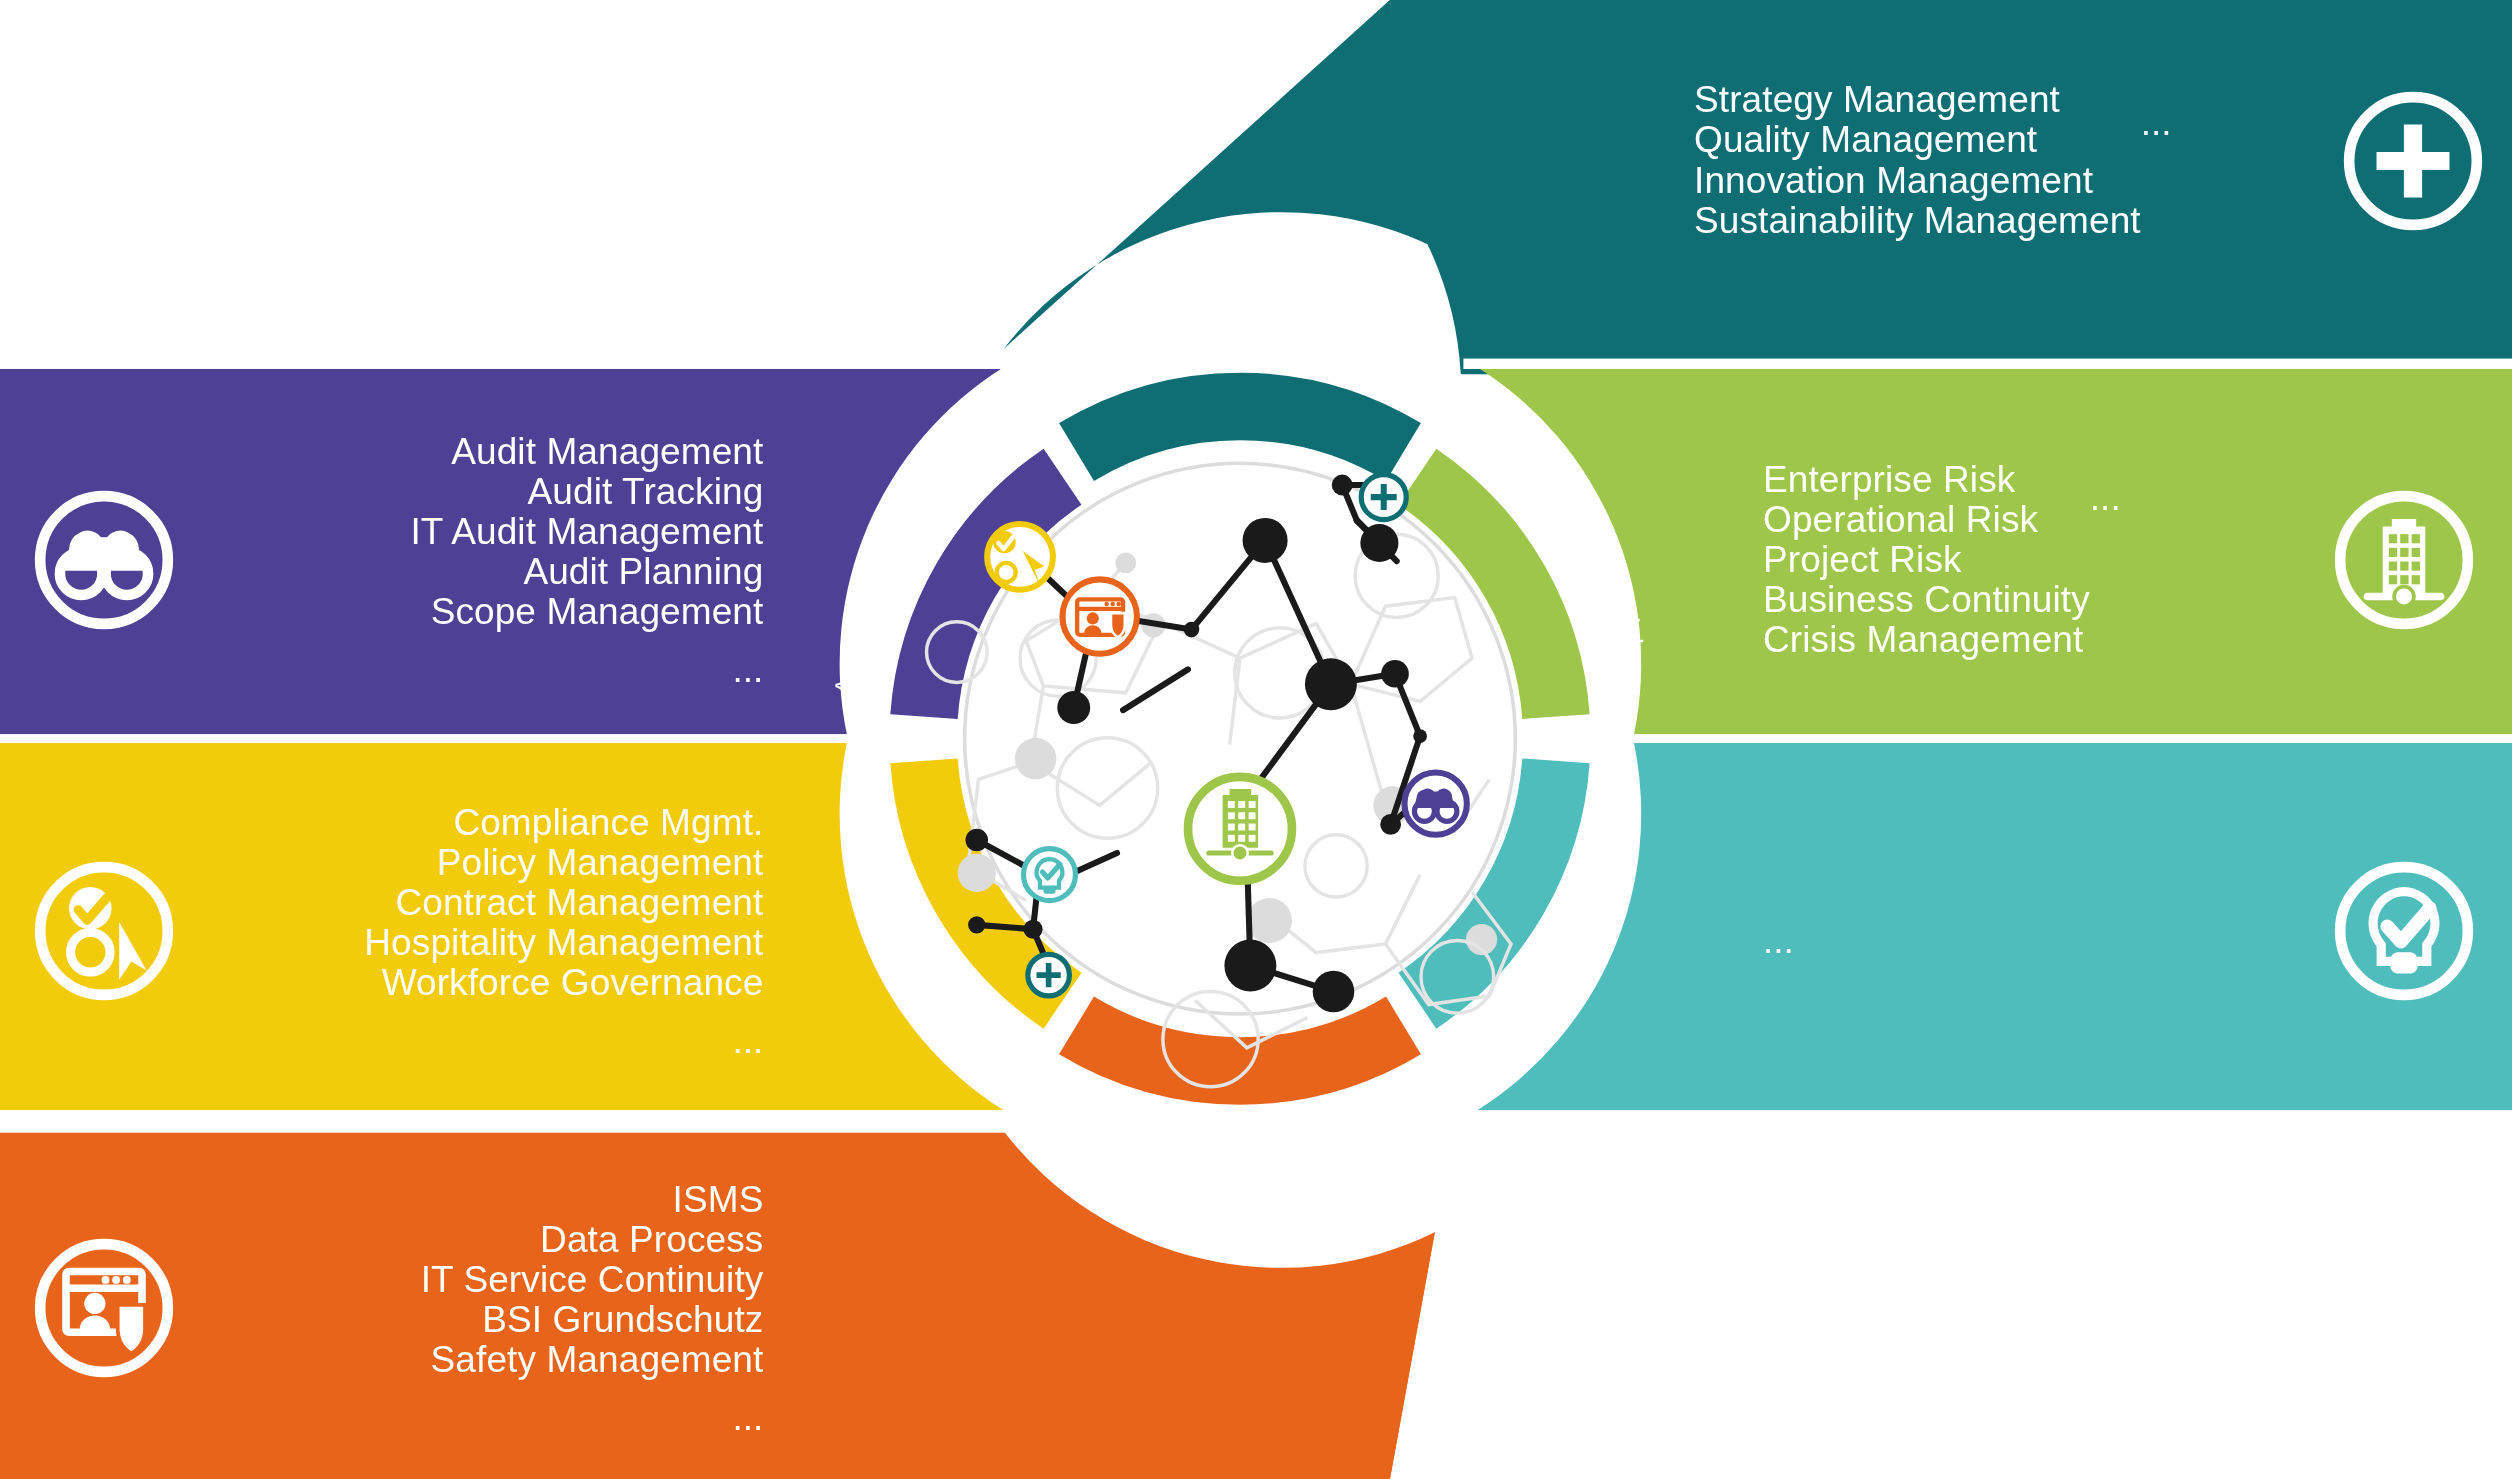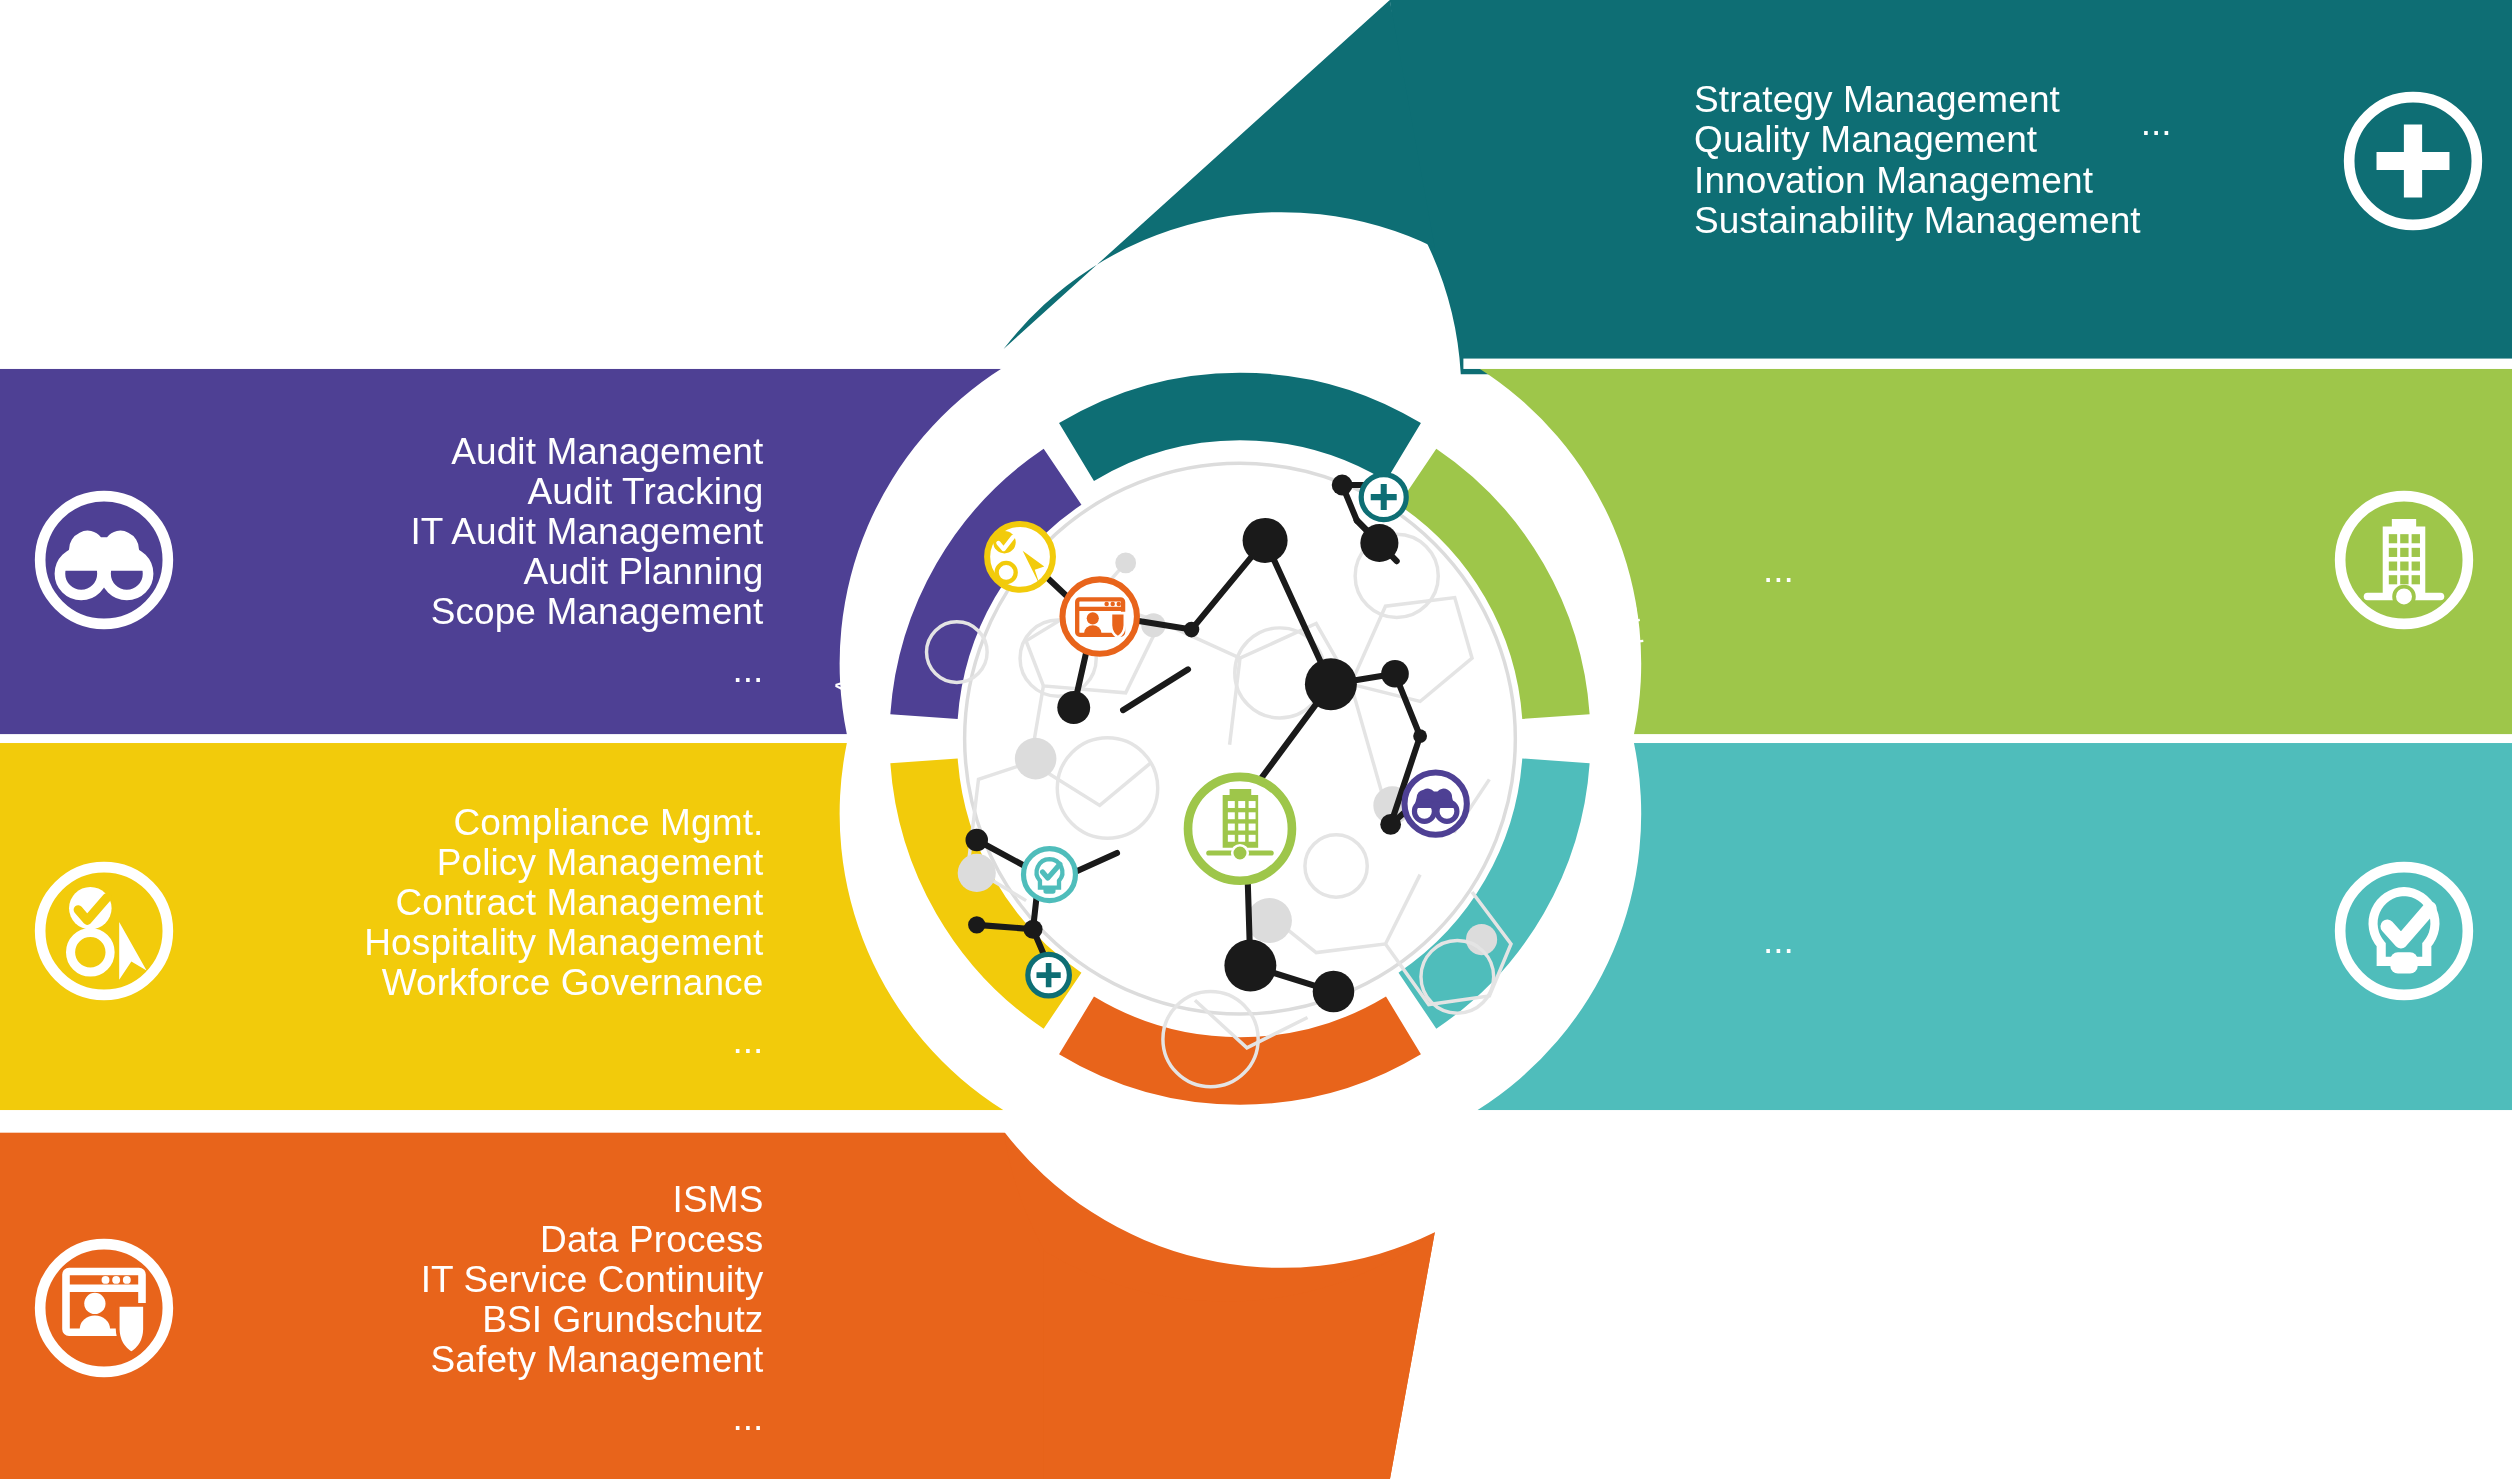--- a/index.html
+++ b/index.html
@@ -290,20 +290,25 @@
     <div class="iconwrap" style="width:199px;">
       <svg class="bigicon" viewBox="0 0 100 100">
         <circle cx="50" cy="50" r="42" fill="none" stroke="#ffffff" stroke-width="7"></circle>
         <path d="M50 26 V74 M26 50 H74" stroke="#ffffff" stroke-width="12"></path>
       </svg>
     </div>
   </div>
 
   <div class="panel panel-right" style="left:1749px;top:391px;width:763px;height:338px;">
     <div class="body">
+      <span class="txt">Enterprise Risk
+Operational Risk
+Project Risk
+Business Continuity
+Crisis Management</span>
       <span class="dots" style="margin-top:19px;">...</span>
     </div>
     <div class="iconwrap" style="width:216px;">
       <svg class="bigicon" viewBox="0 0 100 100">
         <circle cx="50" cy="50" r="42" fill="none" stroke="#ffffff" stroke-width="7"></circle>
         <path d="M36 28 h6 v-5 h16 v5 h6 v46 h-28 z" fill="#ffffff"></path>
         <g fill="#9ec64a">
           <rect x="40" y="33" width="5.5" height="6"></rect>
             <rect x="47.5" y="33" width="5.5" height="6"></rect>
             <rect x="55" y="33" width="5.5" height="6"></rect>

